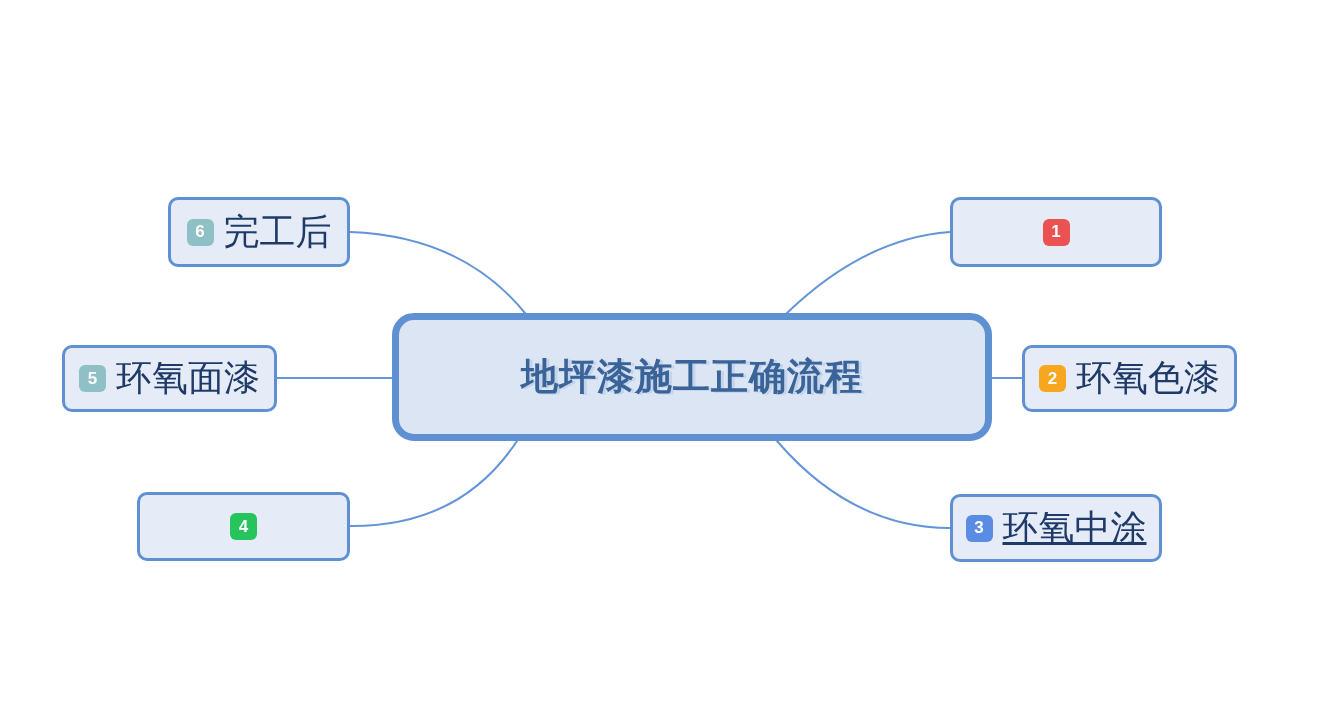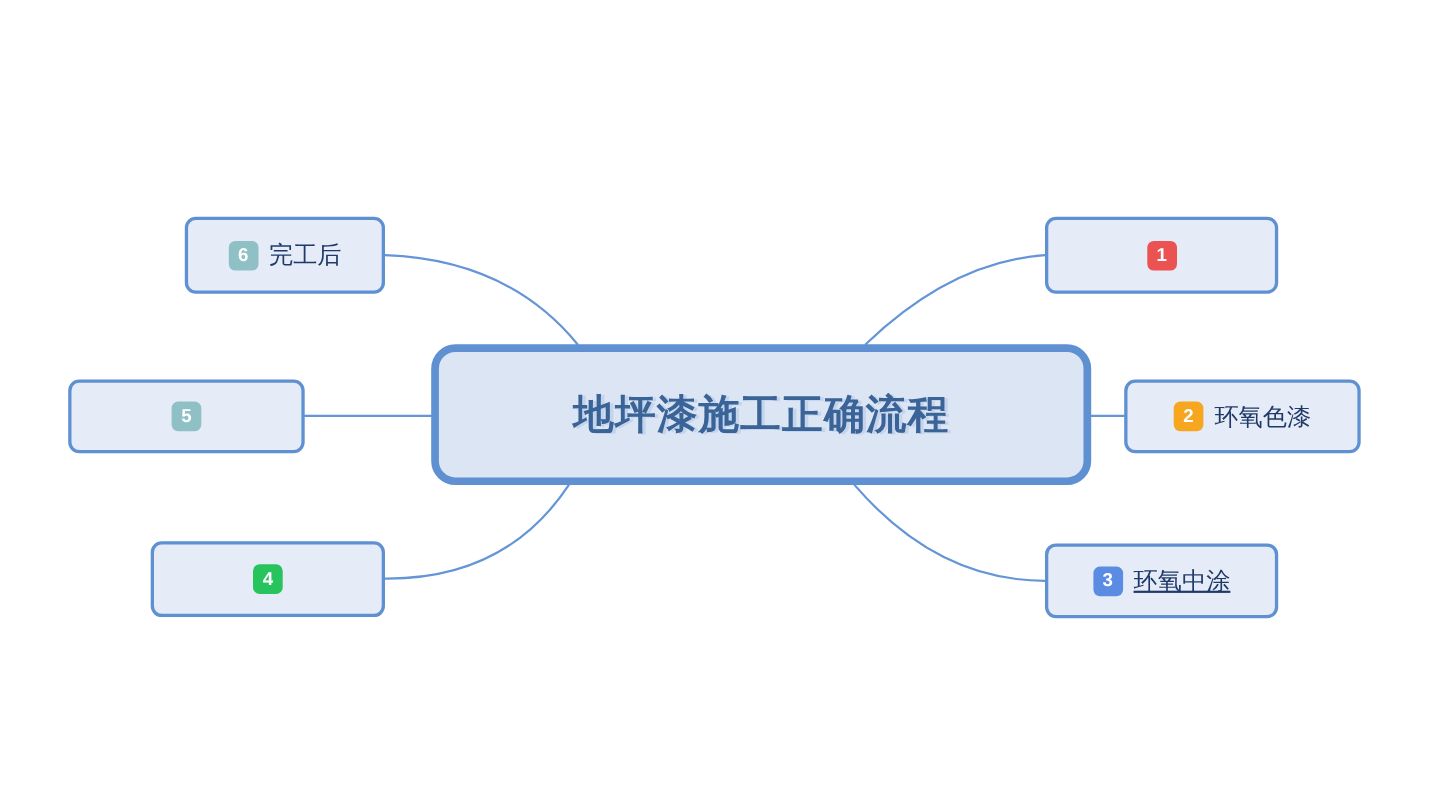--- a/index.html
+++ b/index.html
@@ -40,21 +40,21 @@
     font-weight:bold;
     letter-spacing:1px;
     text-shadow:3px 1px 0 #c3d4ec;
   }
   .leaf{
     border:3px solid #5e90d2;
     border-radius:10px;
     gap:10px;
   }
   .leaf .label{
-    font-size:22px;
+    font-size:36px;
   }
   .badge{
     display:flex;
     align-items:center;
     justify-content:center;
     width:27px;height:27px;
     border-radius:6px;
     color:#ffffff;
     font-size:17px;
     font-weight:bold;
@@ -98,20 +98,21 @@
     <span class="badge" style="background-color: rgb(90, 140, 228); color: rgb(255, 255, 255);">3</span>
     <span class="label" style="color: rgb(31, 58, 104); text-decoration: underline;">环氧中涂</span>
   </div>
 
   <div class="node leaf n4" style="background-color: rgb(230, 236, 247); border-color: rgb(94, 144, 210);">
     <span class="badge" style="background-color: rgb(39, 195, 93); color: rgb(255, 255, 255);">4</span>
   </div>
 
   <div class="node leaf n5" style="background-color: rgb(230, 236, 247); border-color: rgb(94, 144, 210);">
     <span class="badge" style="background-color: rgb(143, 192, 197); color: rgb(255, 255, 255);">5</span>
+    <span class="label" style="color: rgb(31, 58, 104);">环氧面漆</span>
   </div>
 
   <div class="node leaf n6" style="background-color: rgb(230, 236, 247); border-color: rgb(94, 144, 210);">
     <span class="badge" style="background-color: rgb(143, 192, 197); color: rgb(255, 255, 255);">6</span>
     <span class="label" style="color: rgb(31, 58, 104);">完工后</span>
   </div>
 
 </div>
 
 </body></html>

